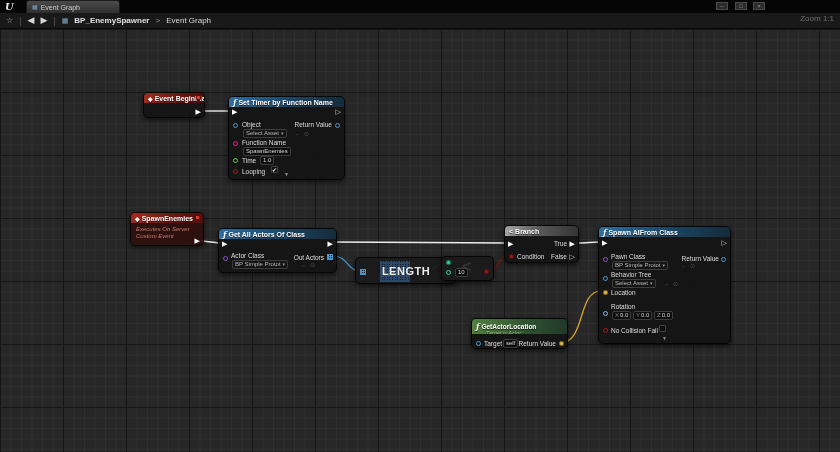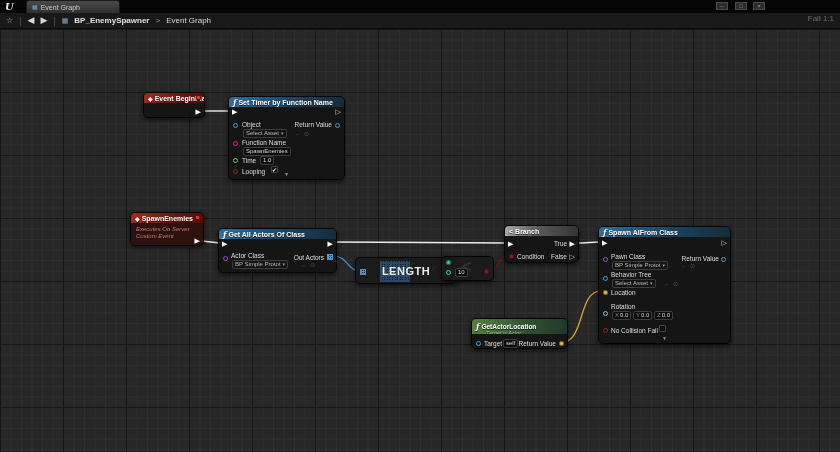--- a/index.html
+++ b/index.html
@@ -101,21 +101,21 @@
   <span class="ico" style="font-size:8px;color:#b9b9b9;">☆</span>
   <span class="dim">|</span>
   <span class="ico">◀</span>
   <span class="ico">▶</span>
   <span class="dim">|</span>
   <span class="grid-ico">▦</span>
   <span class="crumb-root">BP_EnemySpawner</span>
   <span class="crumb-sep">&gt;</span>
   <span class="crumb-cur">Event Graph</span>
 </div>
-<span id="zoom-label">Fail 1:1</span>
+<span id="zoom-label">Zoom 1:1</span>
 
 <div id="graph">
 
   <svg id="wires">
     <path d="M202,82 C212,82 220,82 231,82" stroke="#ececec" stroke-width="1.4" fill="none"></path>
     <path d="M199,212 C208,212 214,214 223,214" stroke="#ececec" stroke-width="1.4" fill="none"></path>
     <path d="M332,213 C395,213 445,214 507,214" stroke="#ececec" stroke-width="1.4" fill="none"></path>
     <path d="M576,214 C586,214 592,213 600,213" stroke="#ececec" stroke-width="1.4" fill="none"></path>
     <path d="M333,227 C349,227 346,242 361,242" stroke="#4796d1" stroke-width="1.2" fill="none"></path>
     <path d="M428,241 C438,241 438,232 446,232" stroke="#28d0a0" stroke-width="1.2" fill="none"></path>

